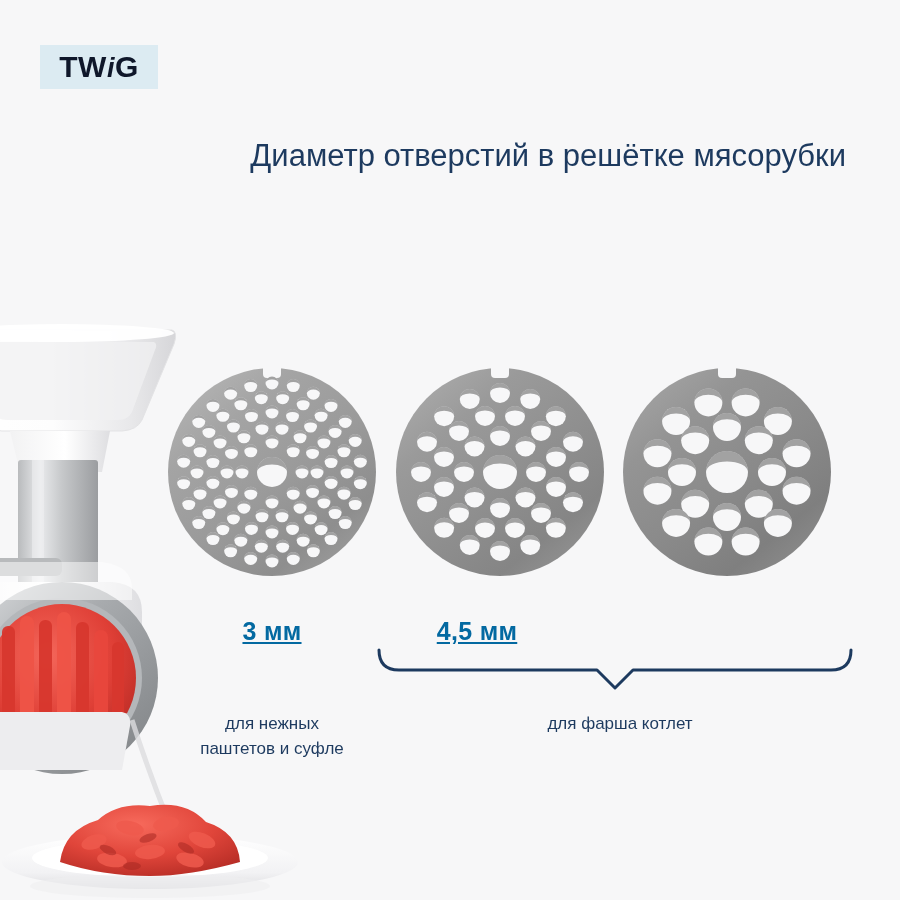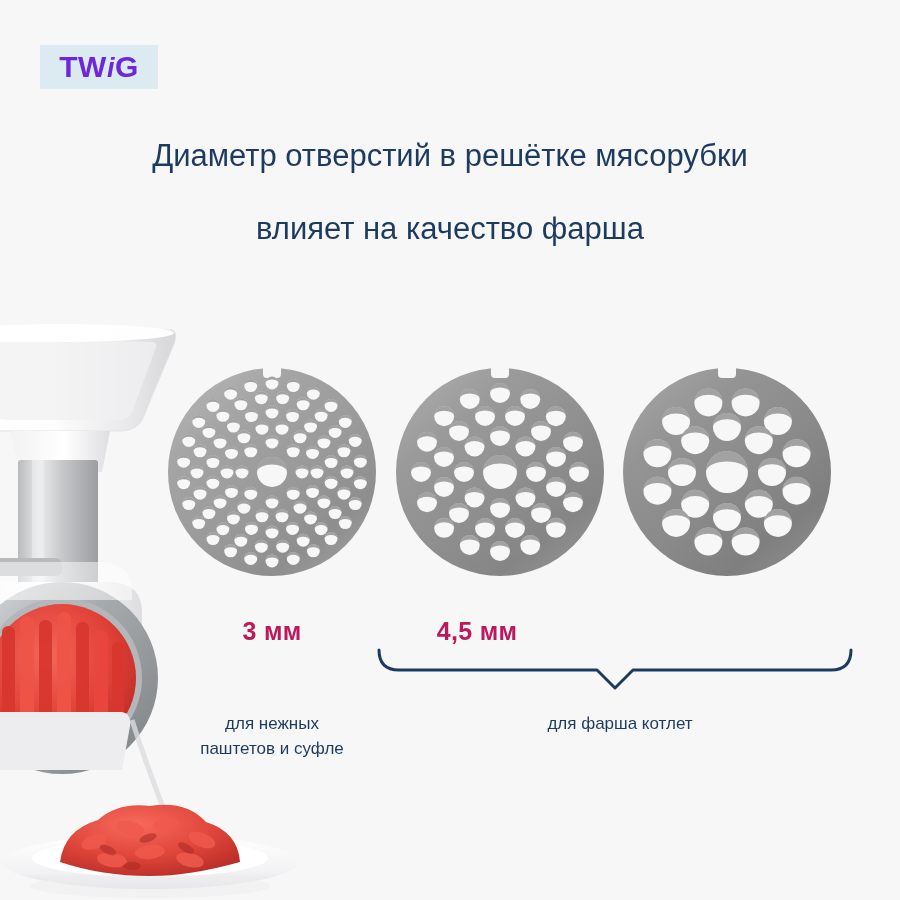--- a/index.html
+++ b/index.html
@@ -30,21 +30,21 @@
     width: 118px;
     height: 44px;
     background: #dcebf2;
     display: flex;
     align-items: center;
     justify-content: center;
   }
   .logo-text {
     font-size: 30px;
     font-weight: bold;
-    color: #6d28d9;
+    color: #0f172a;
     letter-spacing: 0.5px;
     line-height: 1;
     white-space: nowrap;
   }
   .logo-text .dotted-i {
     font-style: italic;
     font-size: 27px;
     text-transform: lowercase;
   }
 
@@ -57,40 +57,42 @@
     text-align: center;
     color: #1d3a5f;
     font-size: 31px;
     line-height: 1.0;
     font-weight: 400;
   }
   .title-line {
     display: block;
     padding: 0 54px;
     box-sizing: border-box;
+    text-align: right;
   }
   .title-line.l1 { margin-bottom: 42px; }
 
   
   .plate {
     position: absolute;
     width: 212px;
     height: 212px;
   }
   .plate svg { display: block; }
 
   
   .size-label {
     position: absolute;
     text-align: center;
-    color: #be185d;
+    color: #0369a1;
     font-size: 25px;
     font-weight: bold;
     letter-spacing: 0.3px;
     white-space: nowrap;
+    text-decoration: underline;
   }
 
   
   .brace-wrap {
     position: absolute;
     left: 375px;
     top: 648px;
     width: 480px;
     height: 50px;
   }
@@ -127,21 +129,20 @@
 <body>
 
 <div id="stage">
 
   <div class="logo-box">
     <span class="logo-text"><span>TW</span><span class="dotted-i">i</span><span>G</span></span>
   </div>
 
   <div class="title-block">
     <span class="title-line l1">Диаметр отверстий в решётке мясорубки</span>
-    <span class="title-line l2">влияет на качество фарша</span>
   </div>
 
   <div class="grinder">
     <svg width="230" height="560" viewBox="0 0 230 560" xmlns="http://www.w3.org/2000/svg">
       <defs>
         <linearGradient id="trayG" x1="0" y1="0" x2="1" y2="0">
           <stop offset="0%" stop-color="#ffffff"></stop>
           <stop offset="45%" stop-color="#fdfdfd"></stop>
           <stop offset="80%" stop-color="#e8e8ea"></stop>
           <stop offset="100%" stop-color="#d6d6d9"></stop>

